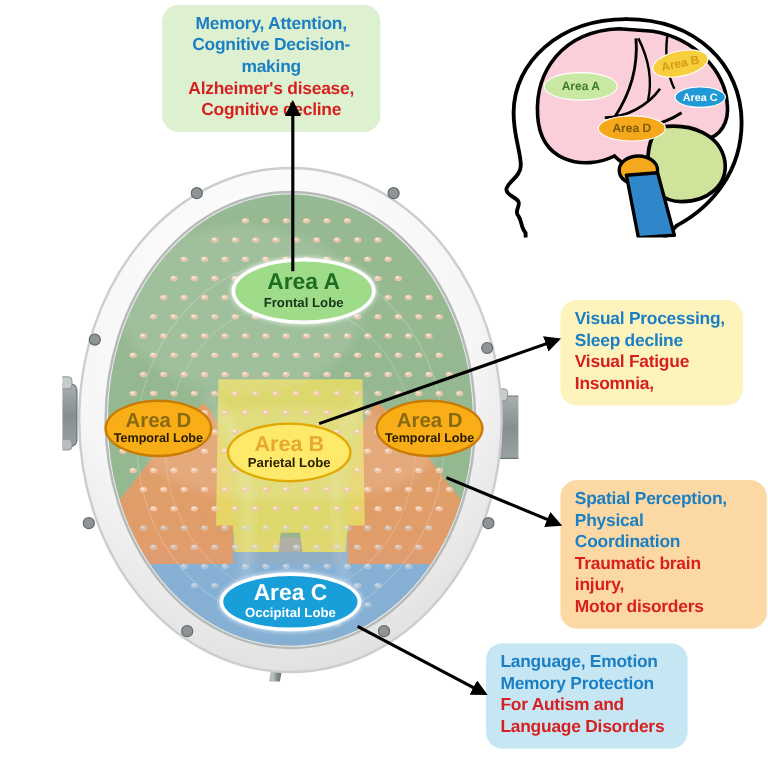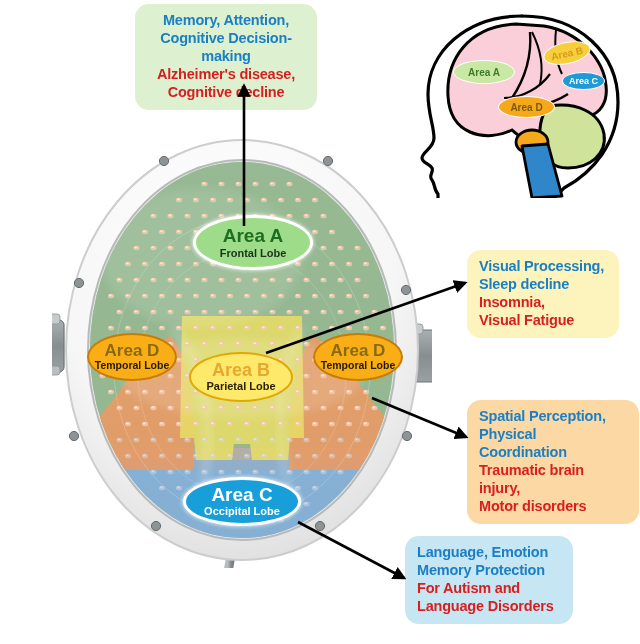--- a/index.html
+++ b/index.html
@@ -914,22 +914,22 @@
   <div class="callout" id="callout-frontal">
     <span class="fn">Memory, Attention,</span>
     <span class="fn">Cognitive Decision-making</span>
     <span class="dx">Alzheimer's disease,</span>
     <span class="dx">Cognitive decline</span>
   </div>
 
   <div class="callout" id="callout-parietal">
     <span class="fn">Visual Processing,</span>
     <span class="fn">Sleep decline</span>
+    <span class="dx">Visual Fatigue</span>
     <span class="dx">Insomnia,</span>
-    <span class="dx">Visual Fatigue</span>
   </div>
 
   <div class="callout" id="callout-temporal">
     <span class="fn">Spatial Perception,</span>
     <span class="fn">Physical Coordination</span>
     <span class="dx">Traumatic brain injury,</span>
     <span class="dx">Motor disorders</span>
   </div>
 
   <div class="callout" id="callout-occipital">

